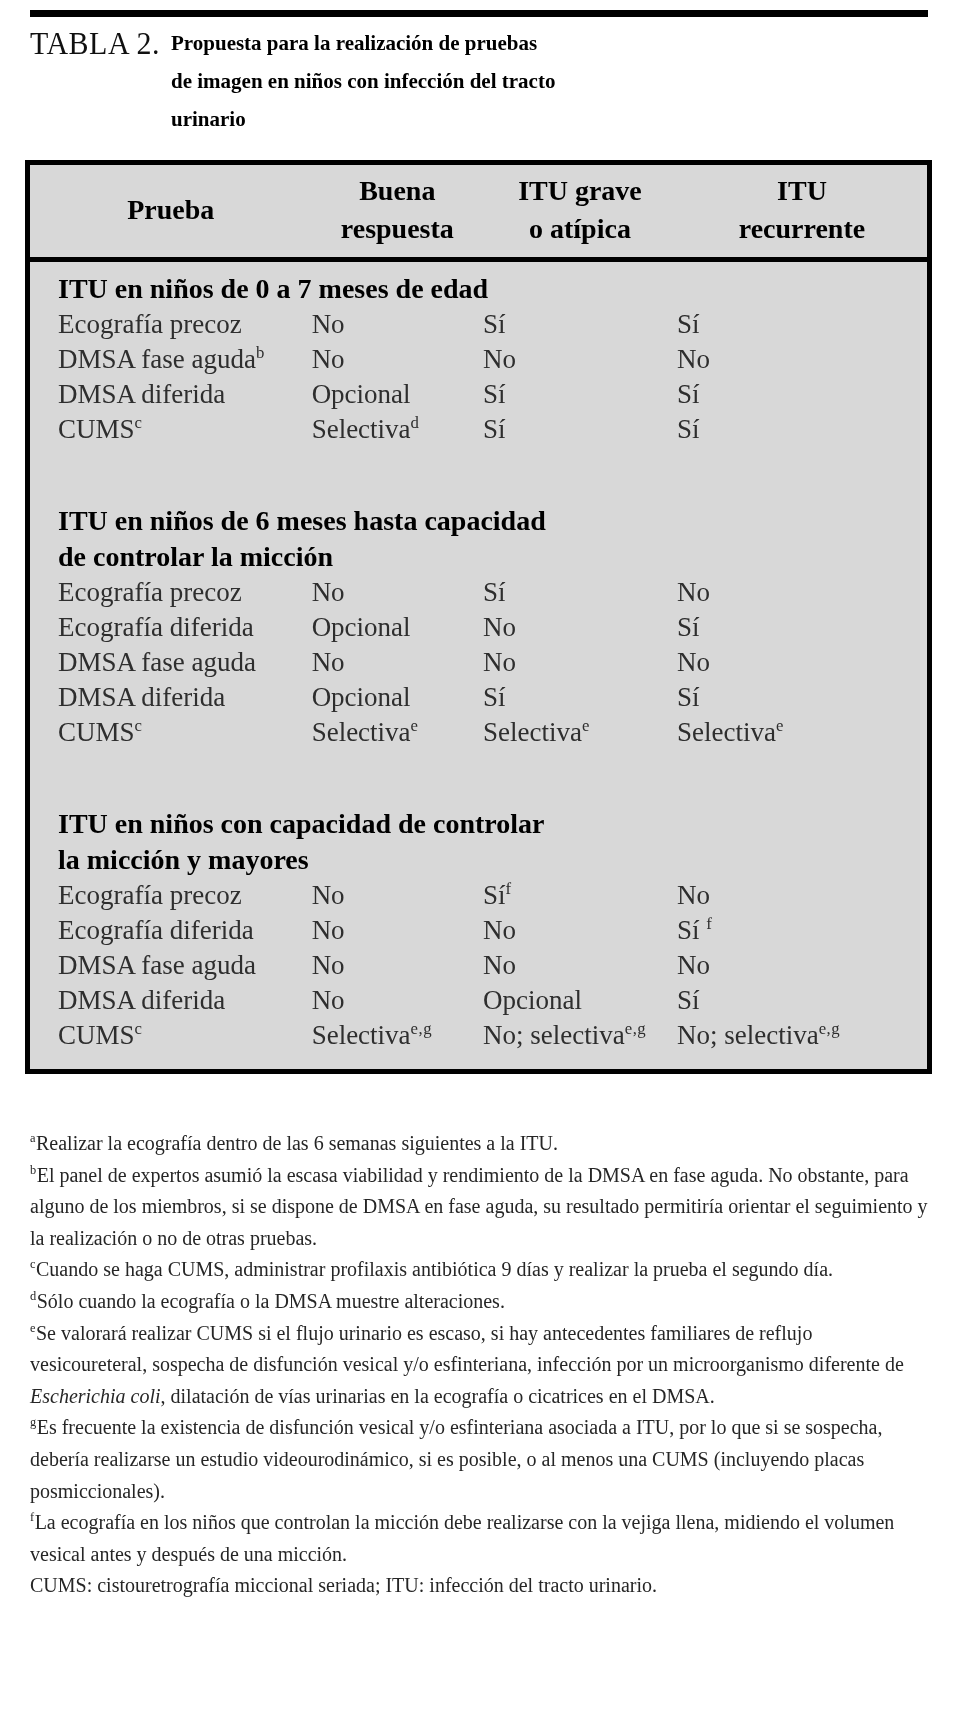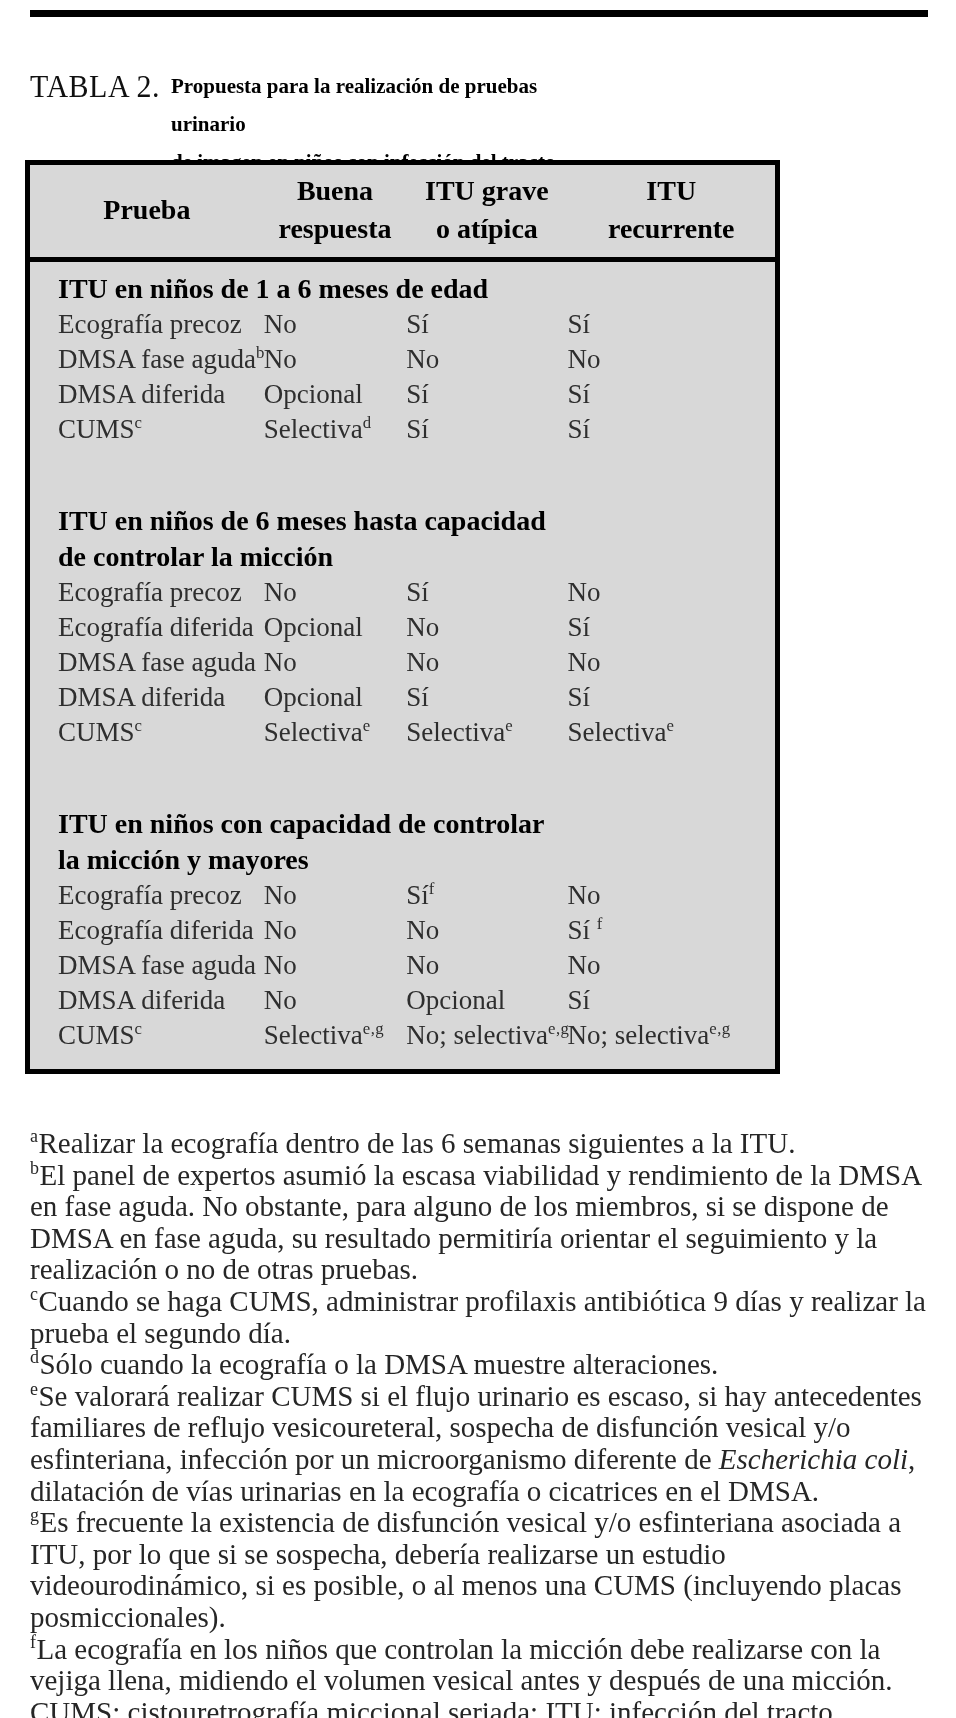--- a/index.html
+++ b/index.html
@@ -10,32 +10,32 @@
   }
   .page { position: absolute; inset: 0; background: #ffffff; }
 
   .top-rule {
     position: absolute; left: 30px; top: 10px; width: 898px; height: 7px;
     background: #000000;
   }
 
   .title-row {
     position: absolute; left: 30px; top: 24px; width: 902px;
-    display: flex; align-items: flex-start; margin-top: 43px;
+    display: flex; align-items: flex-start;
   }
   .title-label {
     flex: none; width: 141px; font-size: 30px; font-weight: normal;
     letter-spacing: 0.5px; color: #101010; padding-top: 2px;
     transform: scaleY(1.04); transform-origin: top left;
   }
   .title-text { font-weight: bold; font-size: 21px; line-height: 38px; color: #000; }
   .title-text div { white-space: nowrap; }
 
   table.data-table {
-    position: absolute; left: 25px; top: 160px; width: 755px;
+    position: absolute; left: 25px; top: 160px; width: 907px;
     border-collapse: collapse; table-layout: fixed;
     background: #d8d8d8; border: 5px solid #000000;
   }
   thead th {
     font-weight: bold; font-size: 28px; line-height: 38px; color: #000;
     text-align: center; vertical-align: middle;
     padding: 7px 0 9px 0; border-bottom: 5px solid #000000;
   }
   tbody td {
     font-size: 27px; line-height: 35px; color: #2e2e2e;
@@ -47,38 +47,38 @@
     padding-top: 9px; white-space: nowrap;
   }
   tr.section-row.gap td { padding-top: 56px; }
   tr.last-row td { padding-bottom: 16px; }
   sup { font-size: 0.62em; line-height: 0; vertical-align: super; letter-spacing: 0.5px; }
 
   .notes-block {
     position: absolute; left: 30px; top: 1128px; width: 902px;
   }
   .notes-block p {
-    margin: 0; font-size: 29px; line-height: 31.6px; color: #262626;
+    margin: 0; font-size: 20px; line-height: 31.6px; color: #262626;
     text-align: left;
   }
   .abbrev { margin-top: 0; }
 </style>
 </head>
 <body>
 
 <div class="page">
 
   <div class="top-rule"></div>
 
   <div class="title-row">
     <span class="title-label">TABLA 2.</span>
     <div class="title-text" id="title-text">
         <div>Propuesta para la realización de pruebas</div>
+        <div>de imagen en niños con infección del tracto</div>
         <div>urinario</div>
-        <div>de imagen en niños con infección del tracto</div>
       </div>
   </div>
 
   <table class="data-table">
     <colgroup>
       <col style="width:31.5%">
       <col style="width:19%">
       <col style="width:21.5%">
       <col style="width:28%">
     </colgroup>
@@ -97,21 +97,21 @@
           </th>
           <th>
             <div>ITU</div>
             <div>recurrente</div>
           </th>
         </tr>
     </thead>
     <tbody id="table-body">
         <tr class="section-row">
           <td colspan="4">
-            <div>ITU en niños de 1 a 6 meses de edad</div>
+            <div>ITU en niños de 0 a 7 meses de edad</div>
           </td>
         </tr>
         <tr>
           <td>Ecografía precoz</td>
           <td>No</td>
           <td>Sí</td>
           <td>Sí</td>
         </tr>
         <tr>
           <td>DMSA fase aguda<sup>b</sup></td>

